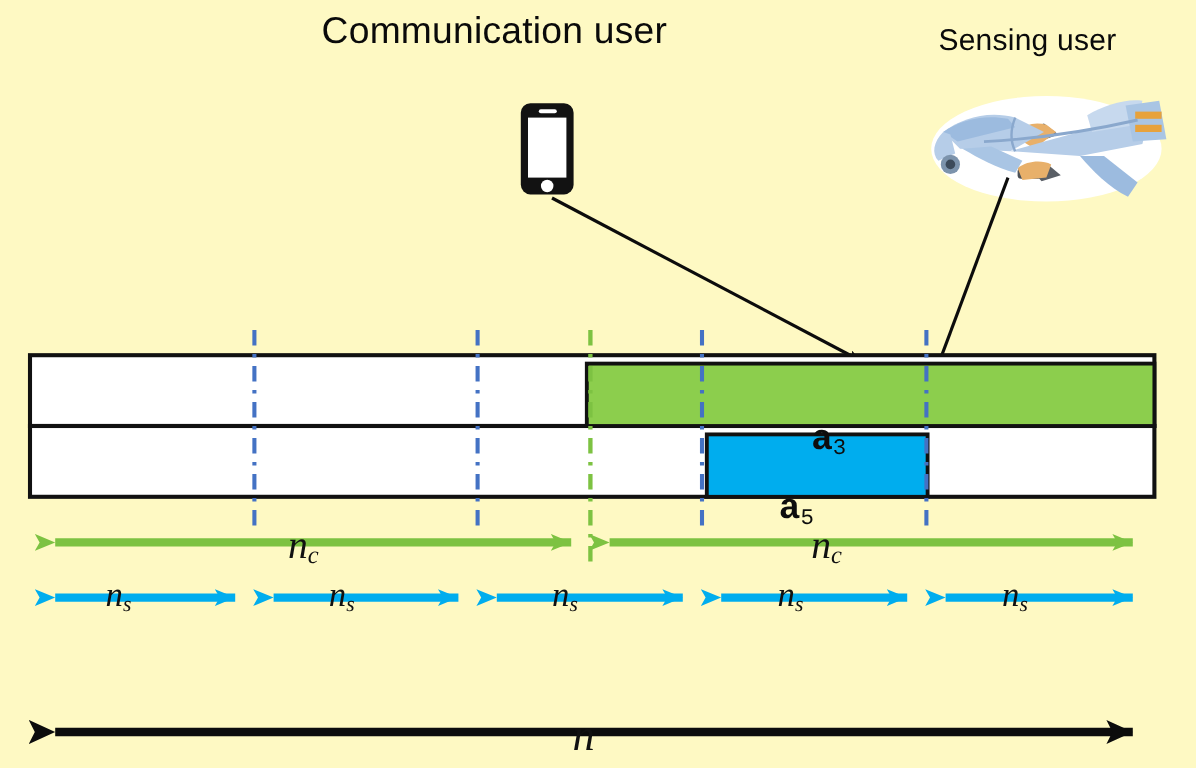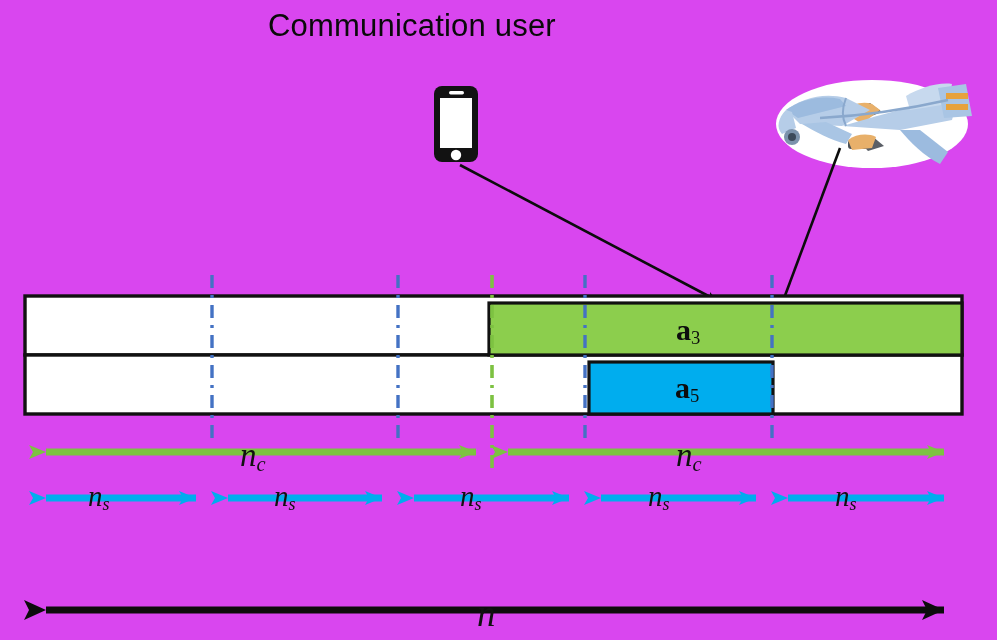--- a/index.html
+++ b/index.html
@@ -7,21 +7,21 @@
     padding: 0;
     background: #ffffff;
   }
   body {
     font-family: "Liberation Sans", sans-serif;
   }
   #canvas {
     position: relative;
     width: 997px;
     height: 640px;
-    background: #d946ef;
+    background: #fef9c3;
     overflow: hidden;
   }
   .lbl {
     position: absolute;
     color: #0a0a0a;
     white-space: nowrap;
     font-family: "Liberation Sans", sans-serif;
   }
   #title-comm {
     left: 268px;
@@ -51,49 +51,51 @@
   .math i {
     font-style: italic;
   }
   .math sub {
     font-size: 0.62em;
     font-style: italic;
     vertical-align: -0.22em;
   }
   .blk-label {
     position: absolute;
-    font-family: Liberation Serif, serif;
+    font-family: Liberation Mono, monospace;
     font-weight: bold;
     color: #0d0d0d;
     white-space: nowrap;
+    margin-top: 37px;
   }
   .blk-label sub {
     font-size: 0.62em;
     font-weight: normal;
     vertical-align: -0.24em;
   }
   #lab-a3 { left: 676px; top: 313px; font-size: 30px; }
-  #lab-a5 { left: 675px; top: 371px; font-size: 30px; }
+  #lab-a5 { left: 649px; top: 371px; font-size: 30px; }
   #nc-1 { left: 240px; top: 437px; font-size: 33px; }
   #nc-2 { left: 676px; top: 437px; font-size: 33px; }
   .ns { top: 480px; font-size: 29px; }
   #ns-1 { left: 88px; }
   #ns-2 { left: 274px; }
   #ns-3 { left: 460px; }
   #ns-4 { left: 648px; }
   #ns-5 { left: 835px; }
   #n-total { left: 477px; top: 592px; font-size: 37px; }
 </style>
 </head>
 <body>
 
 <div id="canvas">
 
   <div class="lbl" id="title-comm">Communication user</div>
 
+  <div class="lbl" id="title-sens">Sensing user</div>
 
   <svg class="svg-layer" viewBox="0 0 997 640">
     <defs>
       <marker id="arrowBlack" markerWidth="11" markerHeight="11" refX="9" refY="4.2" orient="auto" markerUnits="userSpaceOnUse">
         <path d="M0,0 L10,4.2 L0,8.4 L2.4,4.2 Z" fill="#0c0c0c"></path>
       </marker>
       <marker id="arrowBlackThick" markerWidth="26" markerHeight="26" refX="22" refY="10" orient="auto" markerUnits="userSpaceOnUse">
         <path d="M0,0 L22,10 L0,20 L5,10 Z" fill="#0c0c0c"></path>
       </marker>
       <marker id="arrowGreen" markerWidth="20" markerHeight="18" refX="17" refY="7" orient="auto" markerUnits="userSpaceOnUse">

